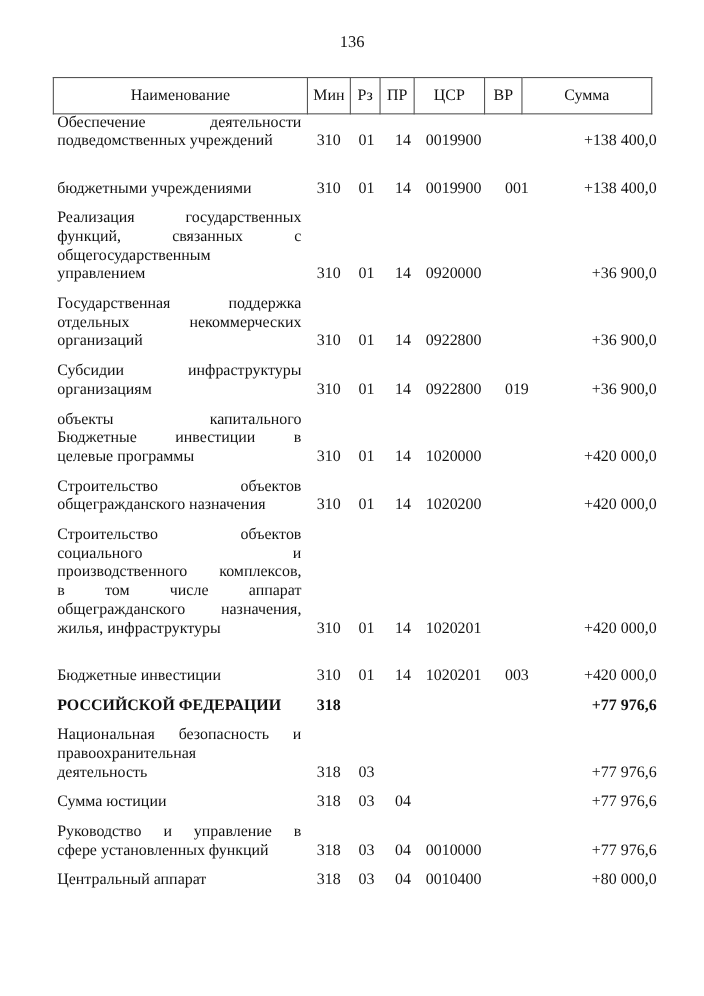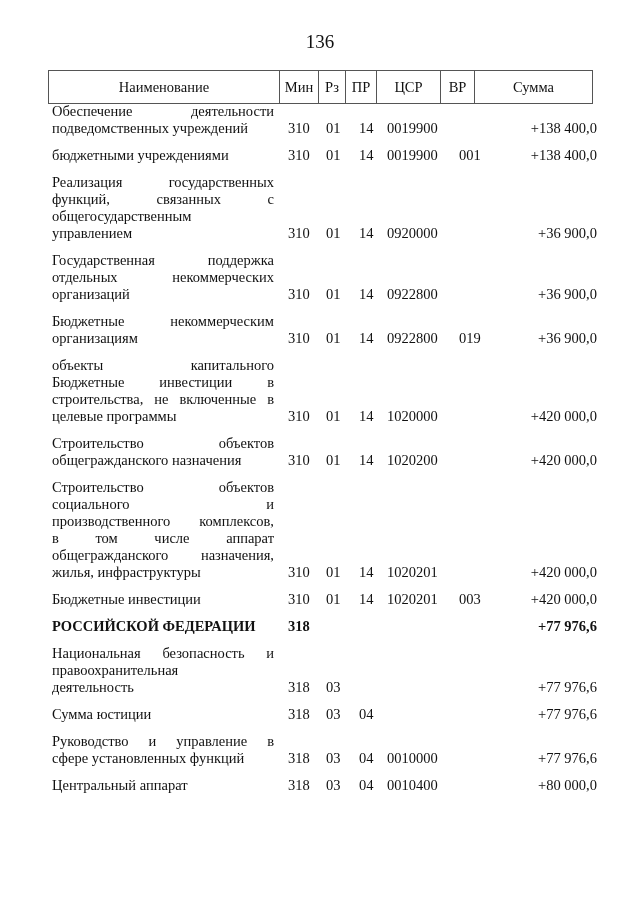--- a/index.html
+++ b/index.html
@@ -1,31 +1,31 @@
 <!DOCTYPE html>
 <html><head>
 <meta charset="utf-8">
 <style>
   html, body { margin: 0; padding: 0; background: #ffffff; }
   body { width: 640px; height: 905px; position: relative; overflow: hidden;
          font-family: "Liberation Serif", "DejaVu Serif", serif; color: #111; font-size: 14.5px; }
-  .page-num { position: absolute; top: 31px; left: 0; width: 640px; text-align: center; font-size: 19px; }
+  .page-num { position: absolute; top: 31px; left: 0; width: 640px; text-align: center; font-size: 15px; }
   table.head { position: absolute; left: 48px; top: 70px; border-collapse: collapse; }
   table.head td { border: 1px solid #555; height: 32px; text-align: center; padding: 0; font-size: 14.5px; }
   .rows { position: absolute; left: 52px; top: 103px; width: 545px; }
   .row { display: flex; align-items: flex-end; margin-bottom: 10px; line-height: 17px; justify-content: space-between; }
   .name { width: 222px; text-align: justify; text-align-last: left; }
   .name span.line { display: block; text-align: justify; text-align-last: justify; }
   .name span.line.last { text-align-last: left; }
   .c { white-space: nowrap; }
   .min { width: 36px; text-align: left; padding-left: 14px; box-sizing: content-box; }
   .rz  { width: 30px; text-align: left; padding-left: 2px; }
   .pr  { width: 28px; text-align: left; padding-left: 3px; }
   .csr { width: 72px; text-align: left; }
-  .vr  { width: 40px; text-align: left; }
+  .vr  { width: 40px; text-align: left; margin-top: 16px; }
   .sum { flex: 1; text-align: right; }
   .bold { font-weight: bold; }
 </style>
 </head>
 <body>
 
 <div class="page-num">136</div>
 
 <table class="head">
   <tbody>
@@ -87,35 +87,34 @@
       </div>
       <div class="c min">310</div>
       <div class="c rz">01</div>
       <div class="c pr">14</div>
       <div class="c csr">0922800</div>
       <div class="c vr"></div>
       <div class="c sum">+36 900,0</div>
     </div>
     <div class="row">
       <div class="name">
-        <span class="line">Бюджетные некоммерческим</span>
+        <span class="line">Субсидии инфраструктуры</span>
         <span class="line last">организациям</span>
       </div>
       <div class="c min">310</div>
       <div class="c rz">01</div>
       <div class="c pr">14</div>
       <div class="c csr">0922800</div>
       <div class="c vr">019</div>
       <div class="c sum">+36 900,0</div>
     </div>
     <div class="row">
       <div class="name">
         <span class="line">объекты капитального</span>
         <span class="line">Бюджетные инвестиции в</span>
-        <span class="line">строительства, не включенные в</span>
         <span class="line last">целевые программы</span>
       </div>
       <div class="c min">310</div>
       <div class="c rz">01</div>
       <div class="c pr">14</div>
       <div class="c csr">1020000</div>
       <div class="c vr"></div>
       <div class="c sum">+420 000,0</div>
     </div>
     <div class="row">

